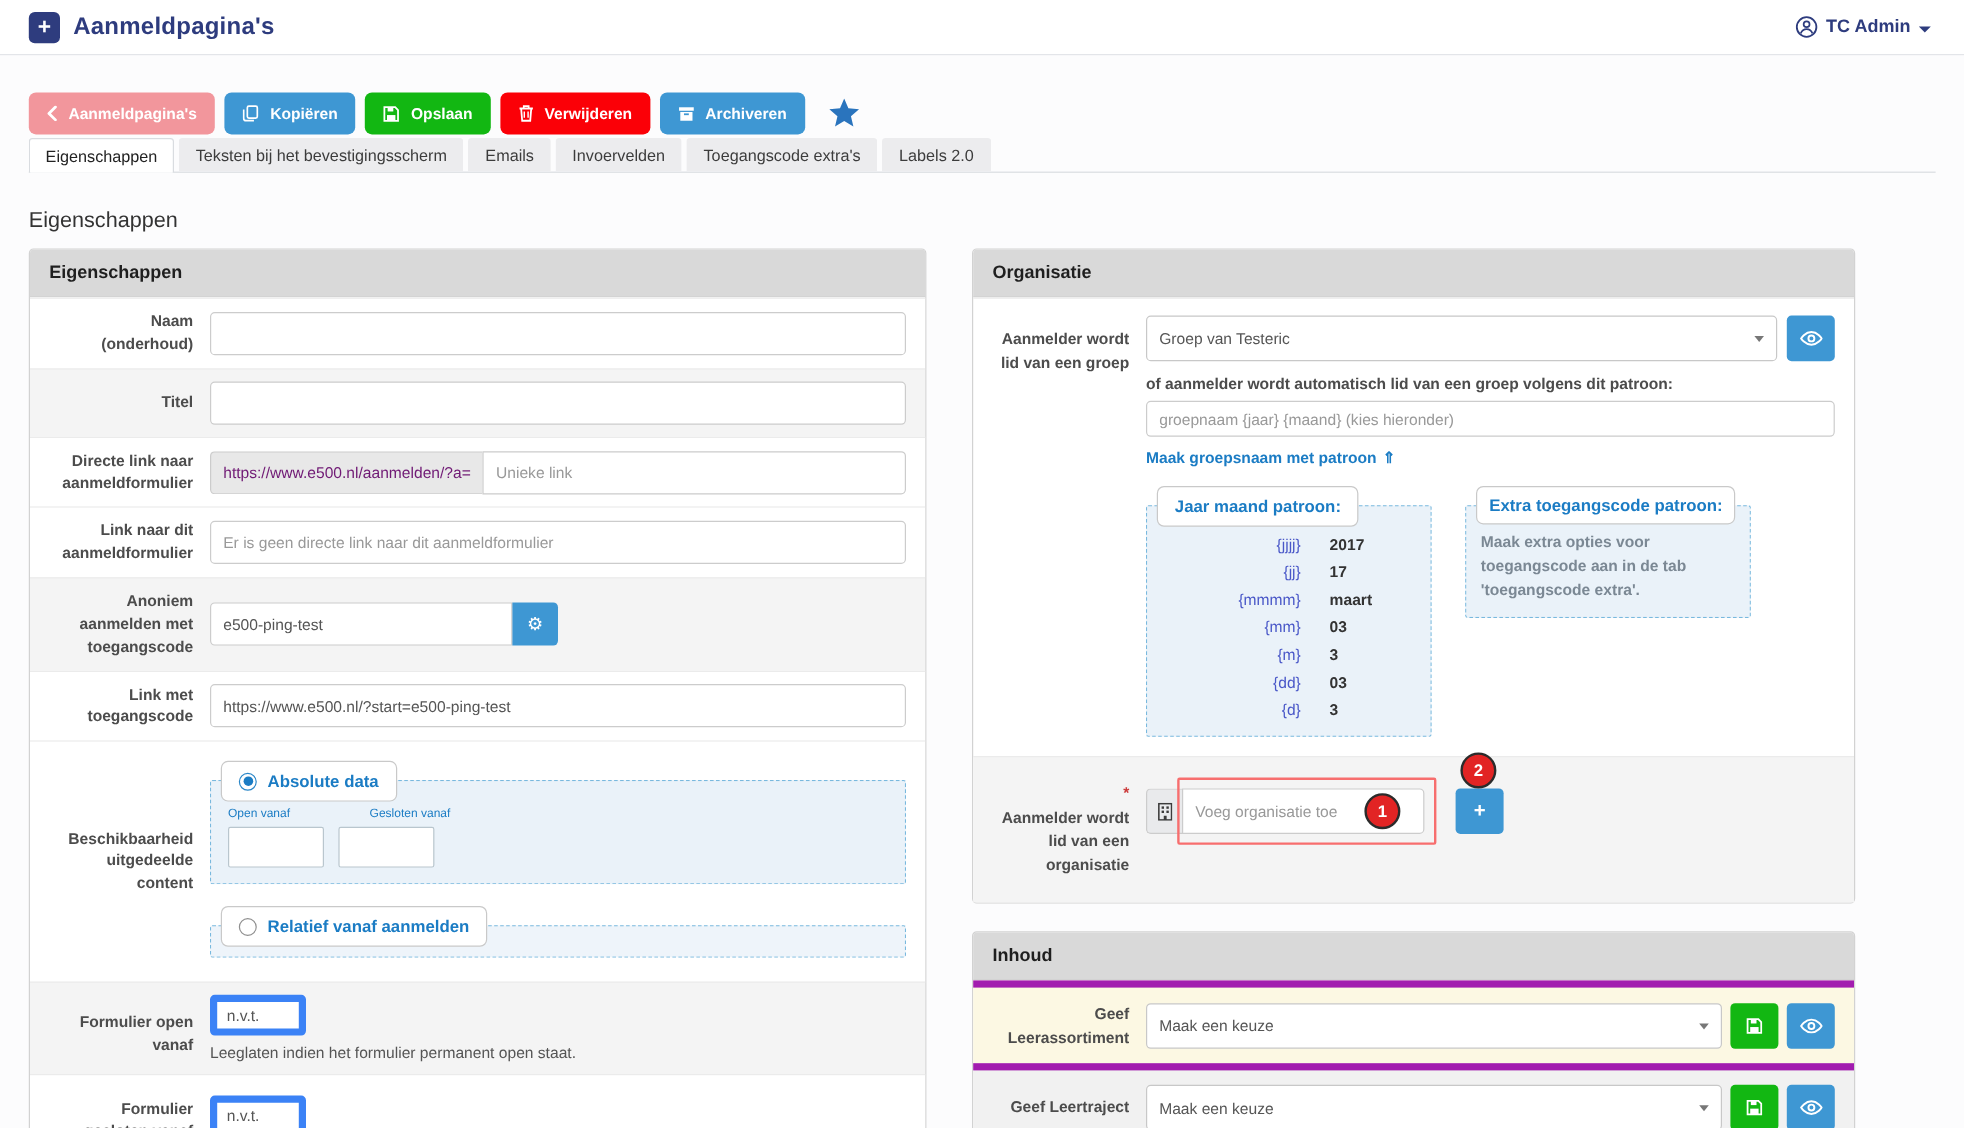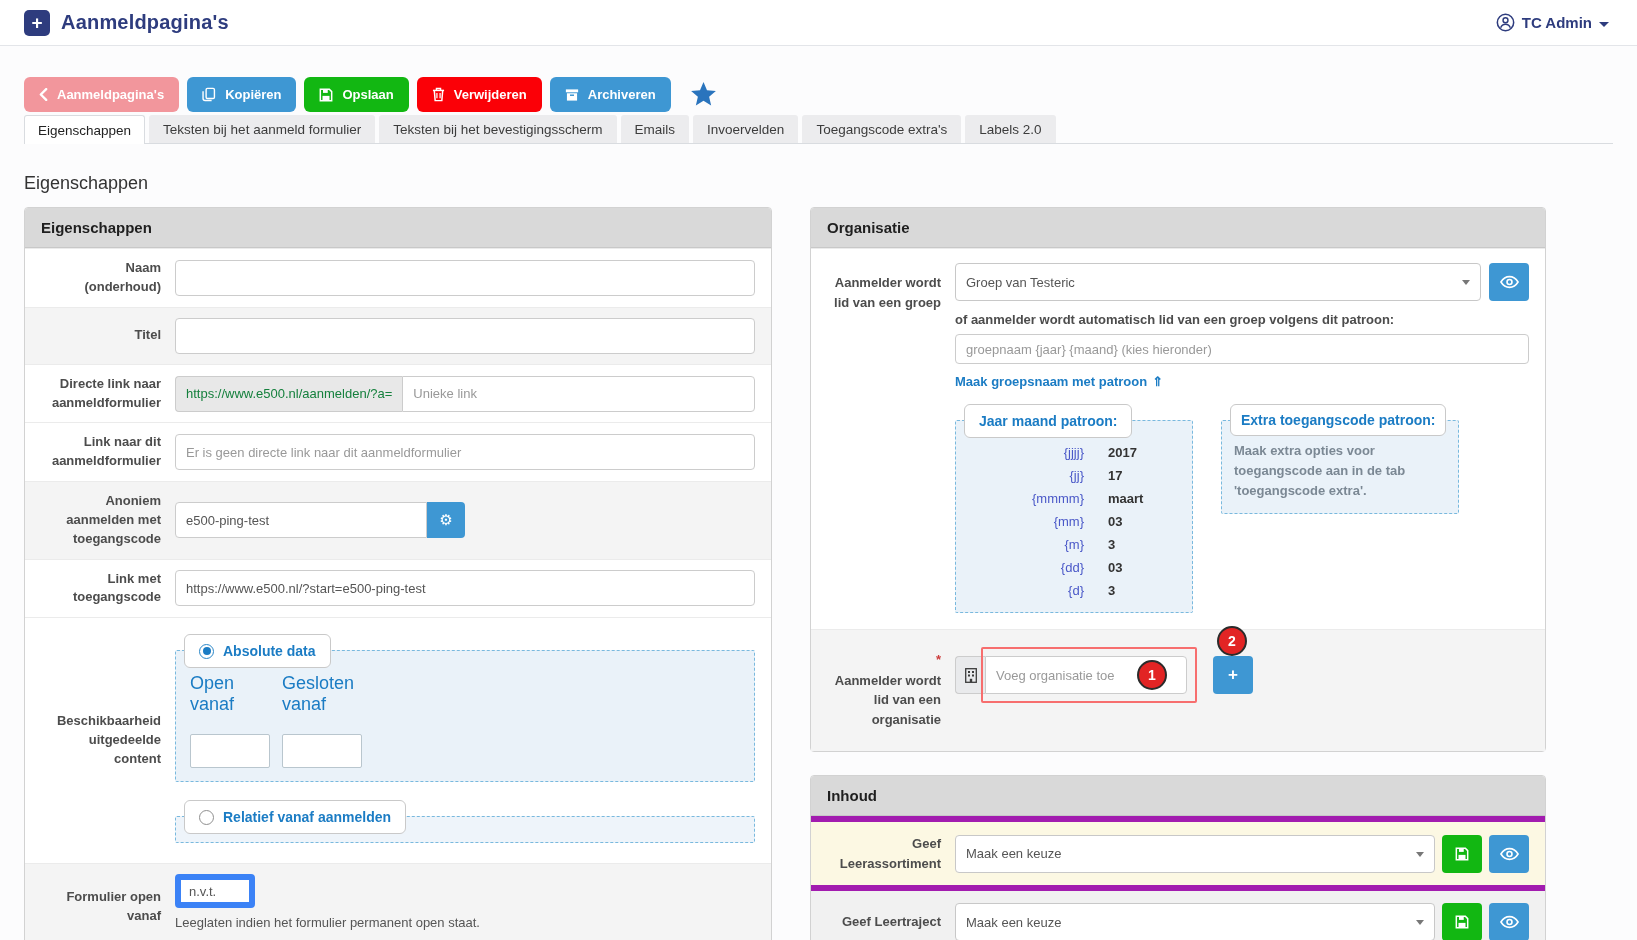--- a/index.html
+++ b/index.html
@@ -80,21 +80,21 @@
 
   .input {
     height:36px; width:100%; border:1px solid #ccc; border-radius:4px;
     background:#fff; color:#555; font-size:13px; font-family:inherit; padding:0 10px;
   }
   .input::placeholder { color:#999; opacity:1; }
   .igroup { display:flex; width:100%; }
   .iaddon {
     height:36px; background:#e8e8e8; border:1px solid #ccc; border-right:none;
     border-radius:4px 0 0 4px; display:flex; align-items:center; padding:0 10px;
-    font-size:13px; color:#15803d; white-space:nowrap; flex:none;
+    font-size:13px; color:#701a75; white-space:nowrap; flex:none;
   }
   .igroup .input { border-radius:0 4px 4px 0; flex:1; }
   .igroup.narrow { width:290px; }
   .igroup.narrow .input { border-radius:4px 0 0 4px; }
   .attach-btn {
     width:38px; height:36px; flex:none; border:none; cursor:pointer;
     background:#3e97d3; color:#fff; border-radius:0 4px 4px 0;
     display:flex; align-items:center; justify-content:center; font-size:15px;
   }
 
@@ -104,21 +104,21 @@
     position:absolute; top:-17px; left:8px; background:#fff;
     border:1px solid #c9c9c9; border-radius:6px; padding:8px 14px;
     display:flex; align-items:center; gap:9px; white-space:nowrap;
     font-size:14px; font-weight:700; color:#1b7cc4; z-index:2;
   }
   .radio { width:15px; height:15px; border-radius:50%; background:#fff; border:1px solid #8f8f8f; position:relative; flex:none; cursor:pointer; }
   .radio.on { border:1px solid #2b87c8; }
   .radio.on::after { content:""; position:absolute; inset:2.5px; border-radius:50%; background:#1b7cc4; }
 
   .fs-abs { margin-top:22px; padding:22px 14px 13px; }
-  .av-labels { display:flex; font-size:18px; color:#1b7cc4; margin-bottom:19px; }
+  .av-labels { display:flex; font-size:10px; color:#1b7cc4; margin-bottom:5px;gap:26px; }
   .av-labels .avl { width:80px; margin-right:12px; }
   .av-inputs { display:flex; gap:12px; }
   .av-input { width:80px; height:34px; border:1px solid #b9c6ce; border-radius:2px; background:#fff; font-family:inherit; font-size:13px; padding:0 8px; }
   .fs-rel { margin-top:34px; height:27px; background:#eef4fa; }
 
   .help-text { margin-top:7px; font-size:13px; color:#555; }
   .small-input { width:80px; height:34px; border:6px solid #3b82f6; border-radius:4px; font-size:13px; color:#555; font-family:inherit; padding:0 8px; }
 
   
   .orow { display:flex; padding:14px 16px 16px 12px; border-top:1px solid #ebebeb; }
@@ -262,21 +262,20 @@
       </button>
       <button class="star-btn">
         <svg width="27" height="26" viewBox="0 0 24 23">
             <path d="M12 0l3.1 7.2 7.9.7-6 5.2 1.8 7.7L12 16.7l-6.8 4.1L7 13.1l-6-5.2 7.9-.7z" fill="#2a74bd"></path>
           </svg>
       </button>
     </div>
 
     <div class="tabs">
       <div class="tab active">Eigenschappen</div>
-      <div class="tab">Teksten bij het aanmeld formulier</div>
       <div class="tab">Teksten bij het bevestigingsscherm</div>
       <div class="tab">Emails</div>
       <div class="tab">Invoervelden</div>
       <div class="tab">Toegangscode extra's</div>
       <div class="tab">Labels 2.0</div>
     </div>
 
     <div class="page-heading">Eigenschappen</div>
 
     <div class="columns">

